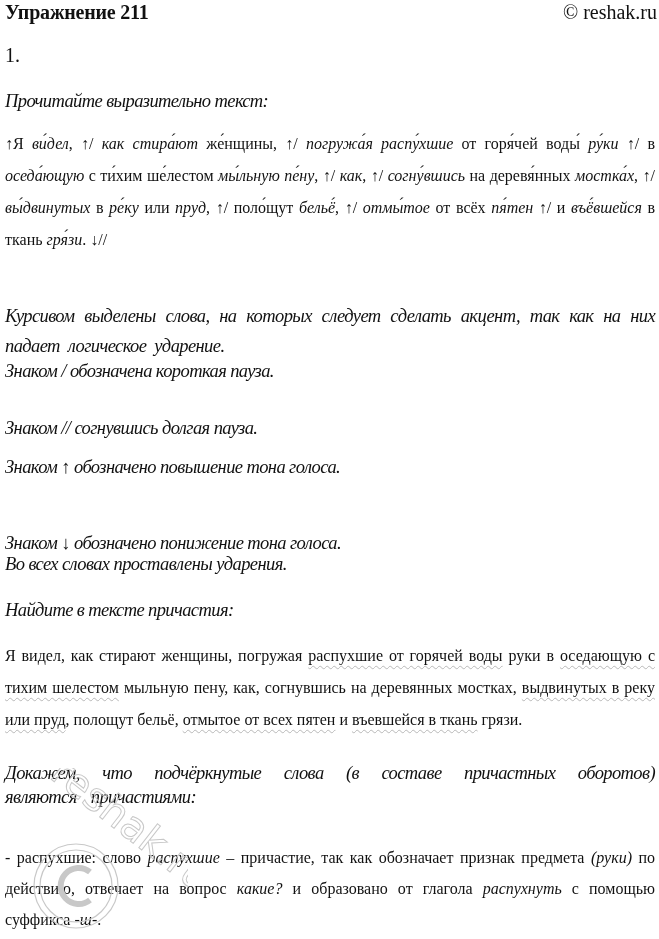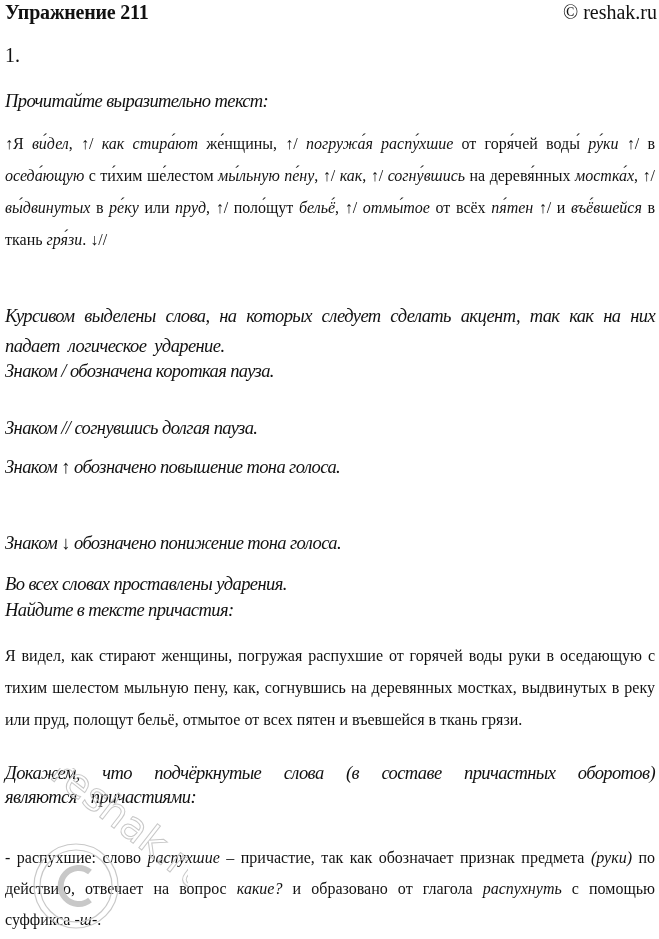--- a/index.html
+++ b/index.html
@@ -57,20 +57,21 @@
     text-align: justify;
   }
   .it { font-style: italic; }
   .hint {
     font-style: italic;
     font-family: Liberation Serif, serif;
     font-size: 18.5px;
     letter-spacing: -0.6px;
   }
   .u {
+    text-decoration: underline;
     text-decoration-style: wavy;
     text-decoration-color: #b8b8b8;
     text-decoration-thickness: 1px;
     text-underline-offset: 4px;
   }
   .watermark {
     position: absolute;
     left: 28px;
     top: 768px;
     width: 160px;
@@ -93,21 +94,21 @@
   <div class="para hint" style="top:86px;">Прочитайте выразительно текст:</div>
 
   <div class="para" id="marked-text" style="top:128px; line-height:32px;"><span>↑Я </span><span class="it">ви́дел</span><span>, ↑/ </span><span class="it">как стира́ют</span><span> же́нщины, ↑/ </span><span class="it">погружа́я распу́хшие</span><span> от горя́чей воды́ </span><span class="it">ру́ки</span><span> ↑/ в </span><span class="it">оседа́ющую</span><span> с ти́хим ше́лестом </span><span class="it">мы́льную пе́ну</span><span>, ↑/ </span><span class="it">как</span><span>, ↑/ </span><span class="it">согну́вшись</span><span> на деревя́нных </span><span class="it">мостка́х</span><span>, ↑/ </span><span class="it">вы́двинутых</span><span> в </span><span class="it">ре́ку</span><span> или </span><span class="it">пруд</span><span>, ↑/ поло́щут </span><span class="it">бельё́</span><span>, ↑/ </span><span class="it">отмы́тое</span><span> от всёх </span><span class="it">пя́тен</span><span> ↑/ и </span><span class="it">въё́вшейся</span><span> в ткань </span><span class="it">гря́зи</span><span>. ↓//</span></div>
 
   <div class="para hint" style="top:301px; line-height:30px; word-spacing:4px;">Курсивом выделены слова, на которых следует сделать акцент, так как на них падает логическое ударение.</div>
 
   <div class="para hint" style="top:356px;">Знаком / обозначена короткая пауза.</div>
   <div class="para hint" style="top:413px;">Знаком // согнувшись долгая пауза.</div>
   <div class="para hint" style="top:452px;">Знаком ↑ обозначено повышение тона голоса.</div>
   <div class="para hint" style="top:528px;">Знаком ↓ обозначено понижение тона голоса.</div>
-  <div class="para hint" style="top:549px;margin-top:20px;">Во всех словах проставлены ударения.</div>
+  <div class="para hint" style="top:549px;">Во всех словах проставлены ударения.</div>
 
   <div class="para hint" style="top:595px;">Найдите в тексте причастия:</div>
 
   <div class="para" id="plain-text" style="top:640px; line-height:32px;"><span>Я видел, как стирают женщины, погружая </span><span class="u">распухшие от горячей воды</span><span> руки в </span><span class="u">оседающую с тихим шелестом</span><span> мыльную пену, как, согнувшись на деревянных мостках, </span><span class="u">выдвинутых в реку или пруд</span><span>, полощут бельё, </span><span class="u">отмытое от всех пятен</span><span> и </span><span class="u">въевшейся в ткань</span><span> грязи.</span></div>
 
   <div class="para hint" style="top:740px; line-height:24px; word-spacing:10px;margin-top:21px;">Докажем, что подчёркнутые слова (в составе причастных оборотов) являются причастиями:</div>
 
   <div class="para" id="proof-text" style="top:842px; line-height:31px;"><span>- распухшие: слово </span><span class="it">распухшие</span><span> – причастие, так как обозначает признак предмета </span><span class="it">(руки)</span><span> по действию, отвечает на вопрос </span><span class="it">какие?</span><span> и образовано от глагола </span><span class="it">распухнуть</span><span> с помощью суффикса </span><span class="it">-ш-</span><span>.</span></div>
 </div>
 

